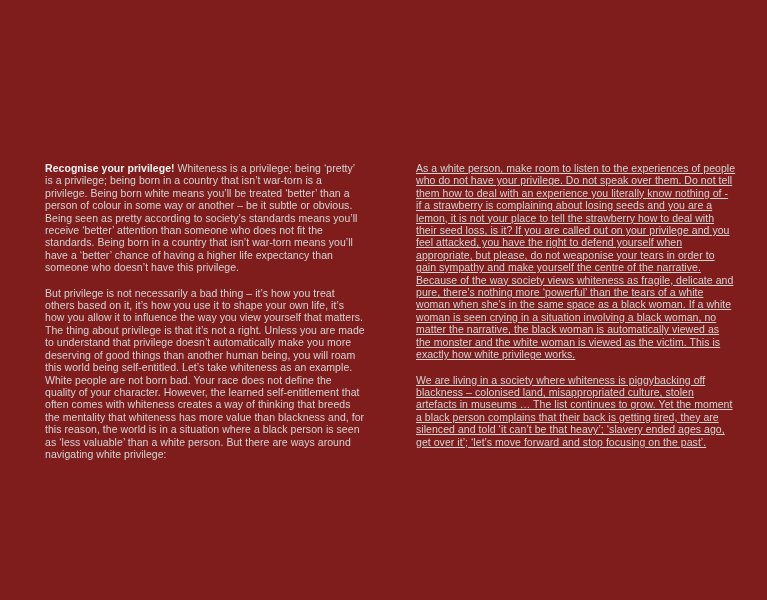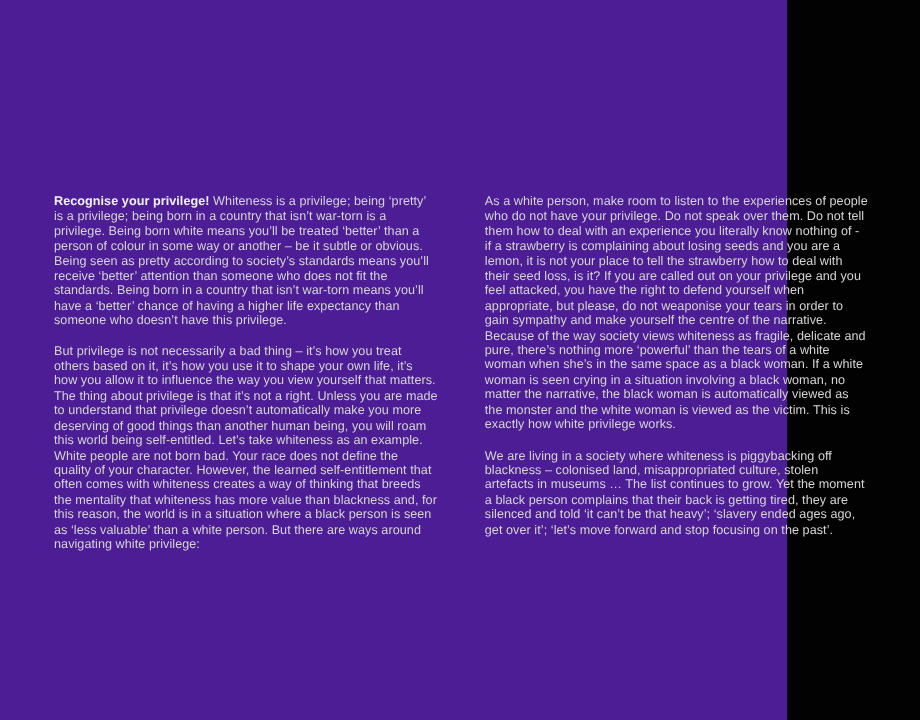--- a/index.html
+++ b/index.html
@@ -6,36 +6,36 @@
     margin: 0;
     padding: 0;
     width: 767px;
     height: 600px;
     background: #020202;
     overflow: hidden;
     font-family: "Liberation Sans", sans-serif;
   }
   .spread {
     position: relative;
-    width: 656px;
+    width: 767px;
     height: 600px;
-    background: #4c1d95;
+    background: #7f1d1d;
   }
   .col {
     position: absolute;
     top: 162px;
     width: 320px;
     font-size: 10.5px;
     line-height: 12.4px;
     color: #d4d4d4;
     letter-spacing: 0.05px;
     text-align: left;
   }
   .col-left  { left: 45px; }
-  .col-right { left: 404px; }
+  .col-right { left: 416px; text-decoration: underline; }
   .col p {
     margin: 0 0 13px 0;
   }
   .lead {
     font-weight: bold;
     color: #f1f1f1;
   }
   .underlined {
     text-underline-offset: 1px;
   }

